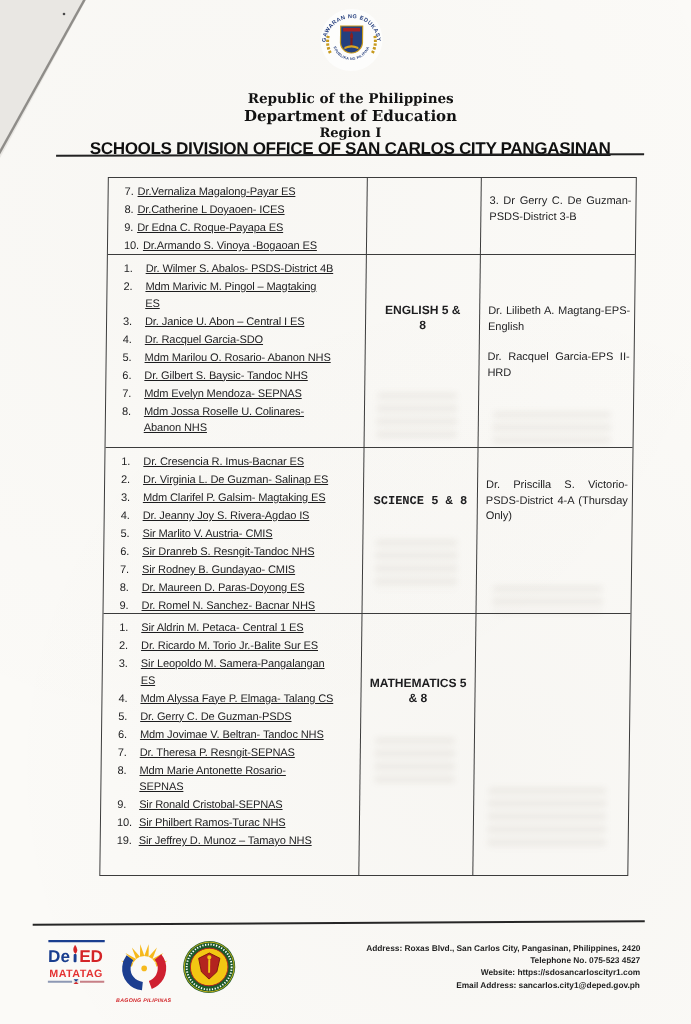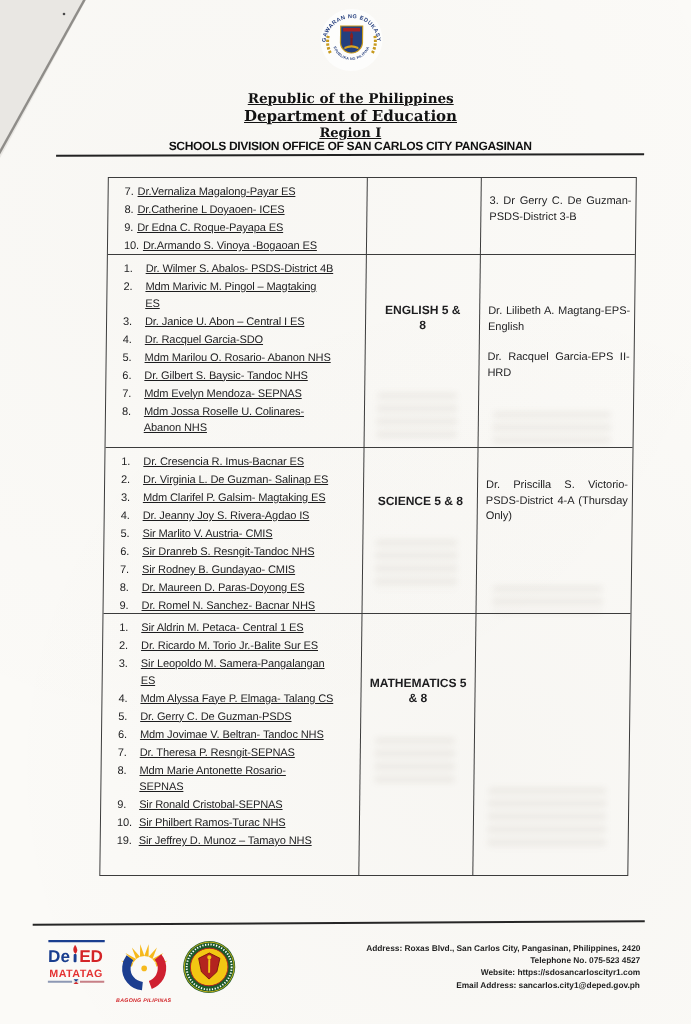--- a/index.html
+++ b/index.html
@@ -9,43 +9,43 @@
                          radial-gradient(circle at 70% 75%, rgba(90,80,60,0.022), transparent 55%);
         font-family:"Liberation Sans",sans-serif;color:#1d1d1f;}
   .content{position:absolute;inset:0;transform:skewX(-0.7deg);transform-origin:0 0;}
 
   
   .corner{position:absolute;left:0;top:0;}
 
   
   .hdr{position:absolute;left:58px;top:0;width:588px;text-align:center;}
   .seal{position:absolute;left:262px;top:8px;}
-  .h-serif{font-family:"DejaVu Serif",serif;font-weight:bold;color:#121212;text-decoration:underline;}
+  .h-serif{font-family:"DejaVu Serif",serif;font-weight:bold;color:#121212;}
   .h1{position:absolute;top:90px;width:100%;font-size:13.5px;}
   .h2{position:absolute;top:107px;width:100%;font-size:15px;}
   .h3{position:absolute;top:125px;width:100%;font-size:13px;}
-  .h4{position:absolute;top:139px;width:100%;font-size:12px;font-weight:bold;letter-spacing:-0.3px;color:#101010;}
+  .h4{position:absolute;top:139px;width:100%;font-size:17px;font-weight:bold;letter-spacing:-0.3px;color:#101010;text-decoration:underline;}
   .hrule{position:absolute;left:58px;top:154px;width:588px;height:2.4px;background:#222;transform:rotate(-0.15deg);}
 
   
   .tbl{position:absolute;left:110px;top:177px;width:529px;border:1.4px solid #3c3c3c;box-sizing:border-box;}
   .trow{display:grid;grid-template-columns:259px 114px 156px;border-bottom:1.3px solid #3c3c3c;box-sizing:border-box;}
   .trow:last-child{border-bottom:none;}
   .r0{height:77px}.r1{height:193px}.r2{height:166px}.r3{height:261px}
   .cell{border-right:1.3px solid #3c3c3c;box-sizing:border-box;overflow:hidden;}
   .cell:last-child{border-right:none;}
   .left{padding:5px 6px 0 16px;font-size:11px;letter-spacing:-0.1px;line-height:16.5px;}
   .li{display:flex;margin-bottom:1.5px;}
   .num{flex:0 0 22px;}
   .t{flex:1;white-space:pre-line;text-decoration:underline;}
   .r0 .num{flex:0 0 auto;margin-right:4px;}
   .mid{text-align:center;font-weight:bold;font-size:12px;line-height:15px;}
   .subject{white-space:pre-line;padding:0 6px;}
   .r1 .mid .subject{padding-top:48px;}
-  .r2 .mid .subject{padding-top:46px;}
+  .r2 .mid .subject{padding-top:46px;font-family:Liberation Mono, monospace;}
   .r3 .mid .subject{padding-top:62px;}
   .right{padding:0 6px 0 8px;font-size:11px;line-height:15.5px;}
   .para{margin:0;text-align:justify;}
   .r0 .right{padding-top:15px;}
   .r1 .right{padding-top:48px;}  .r1 .para + .para{margin-top:15px;}
   .r2 .right{padding-top:29px;}  .r2 .para + .para{margin-top:16px;}
   .r3 .right{padding-top:44px;}  .r3 .para + .para{margin-top:36px;}
 
   
   .ghost{position:absolute;border-radius:4px;filter:blur(3px);opacity:.35;

